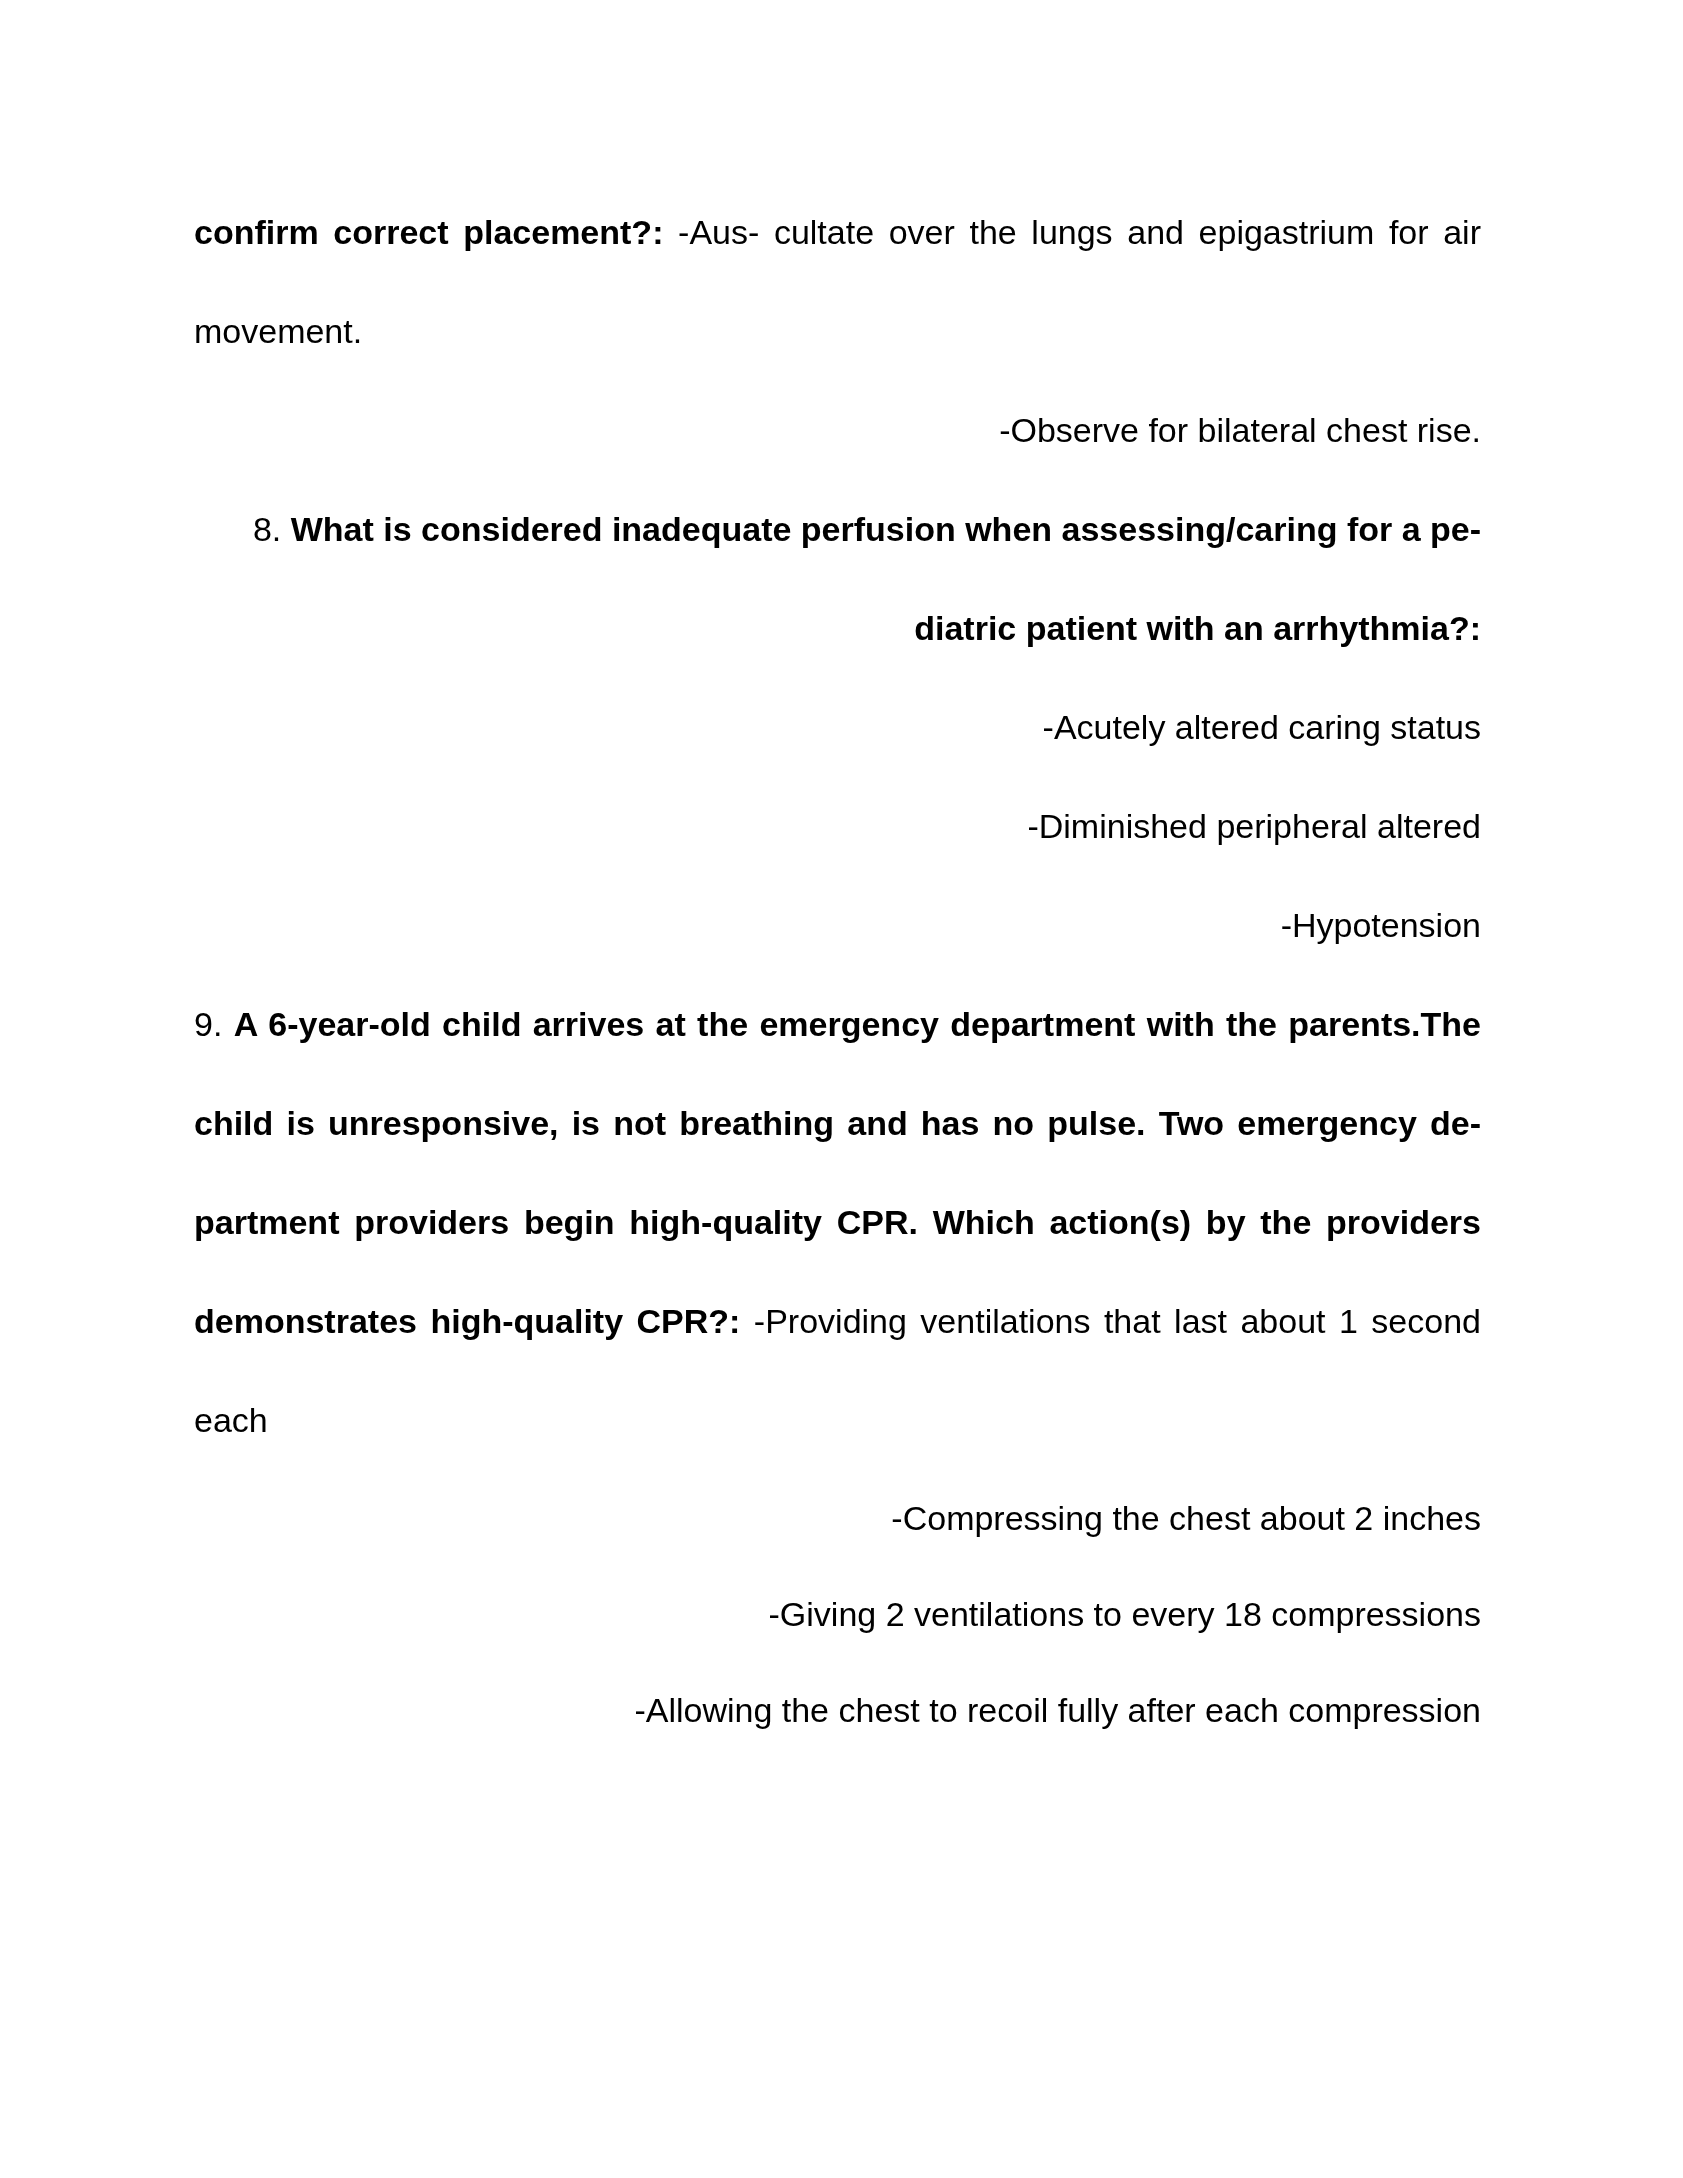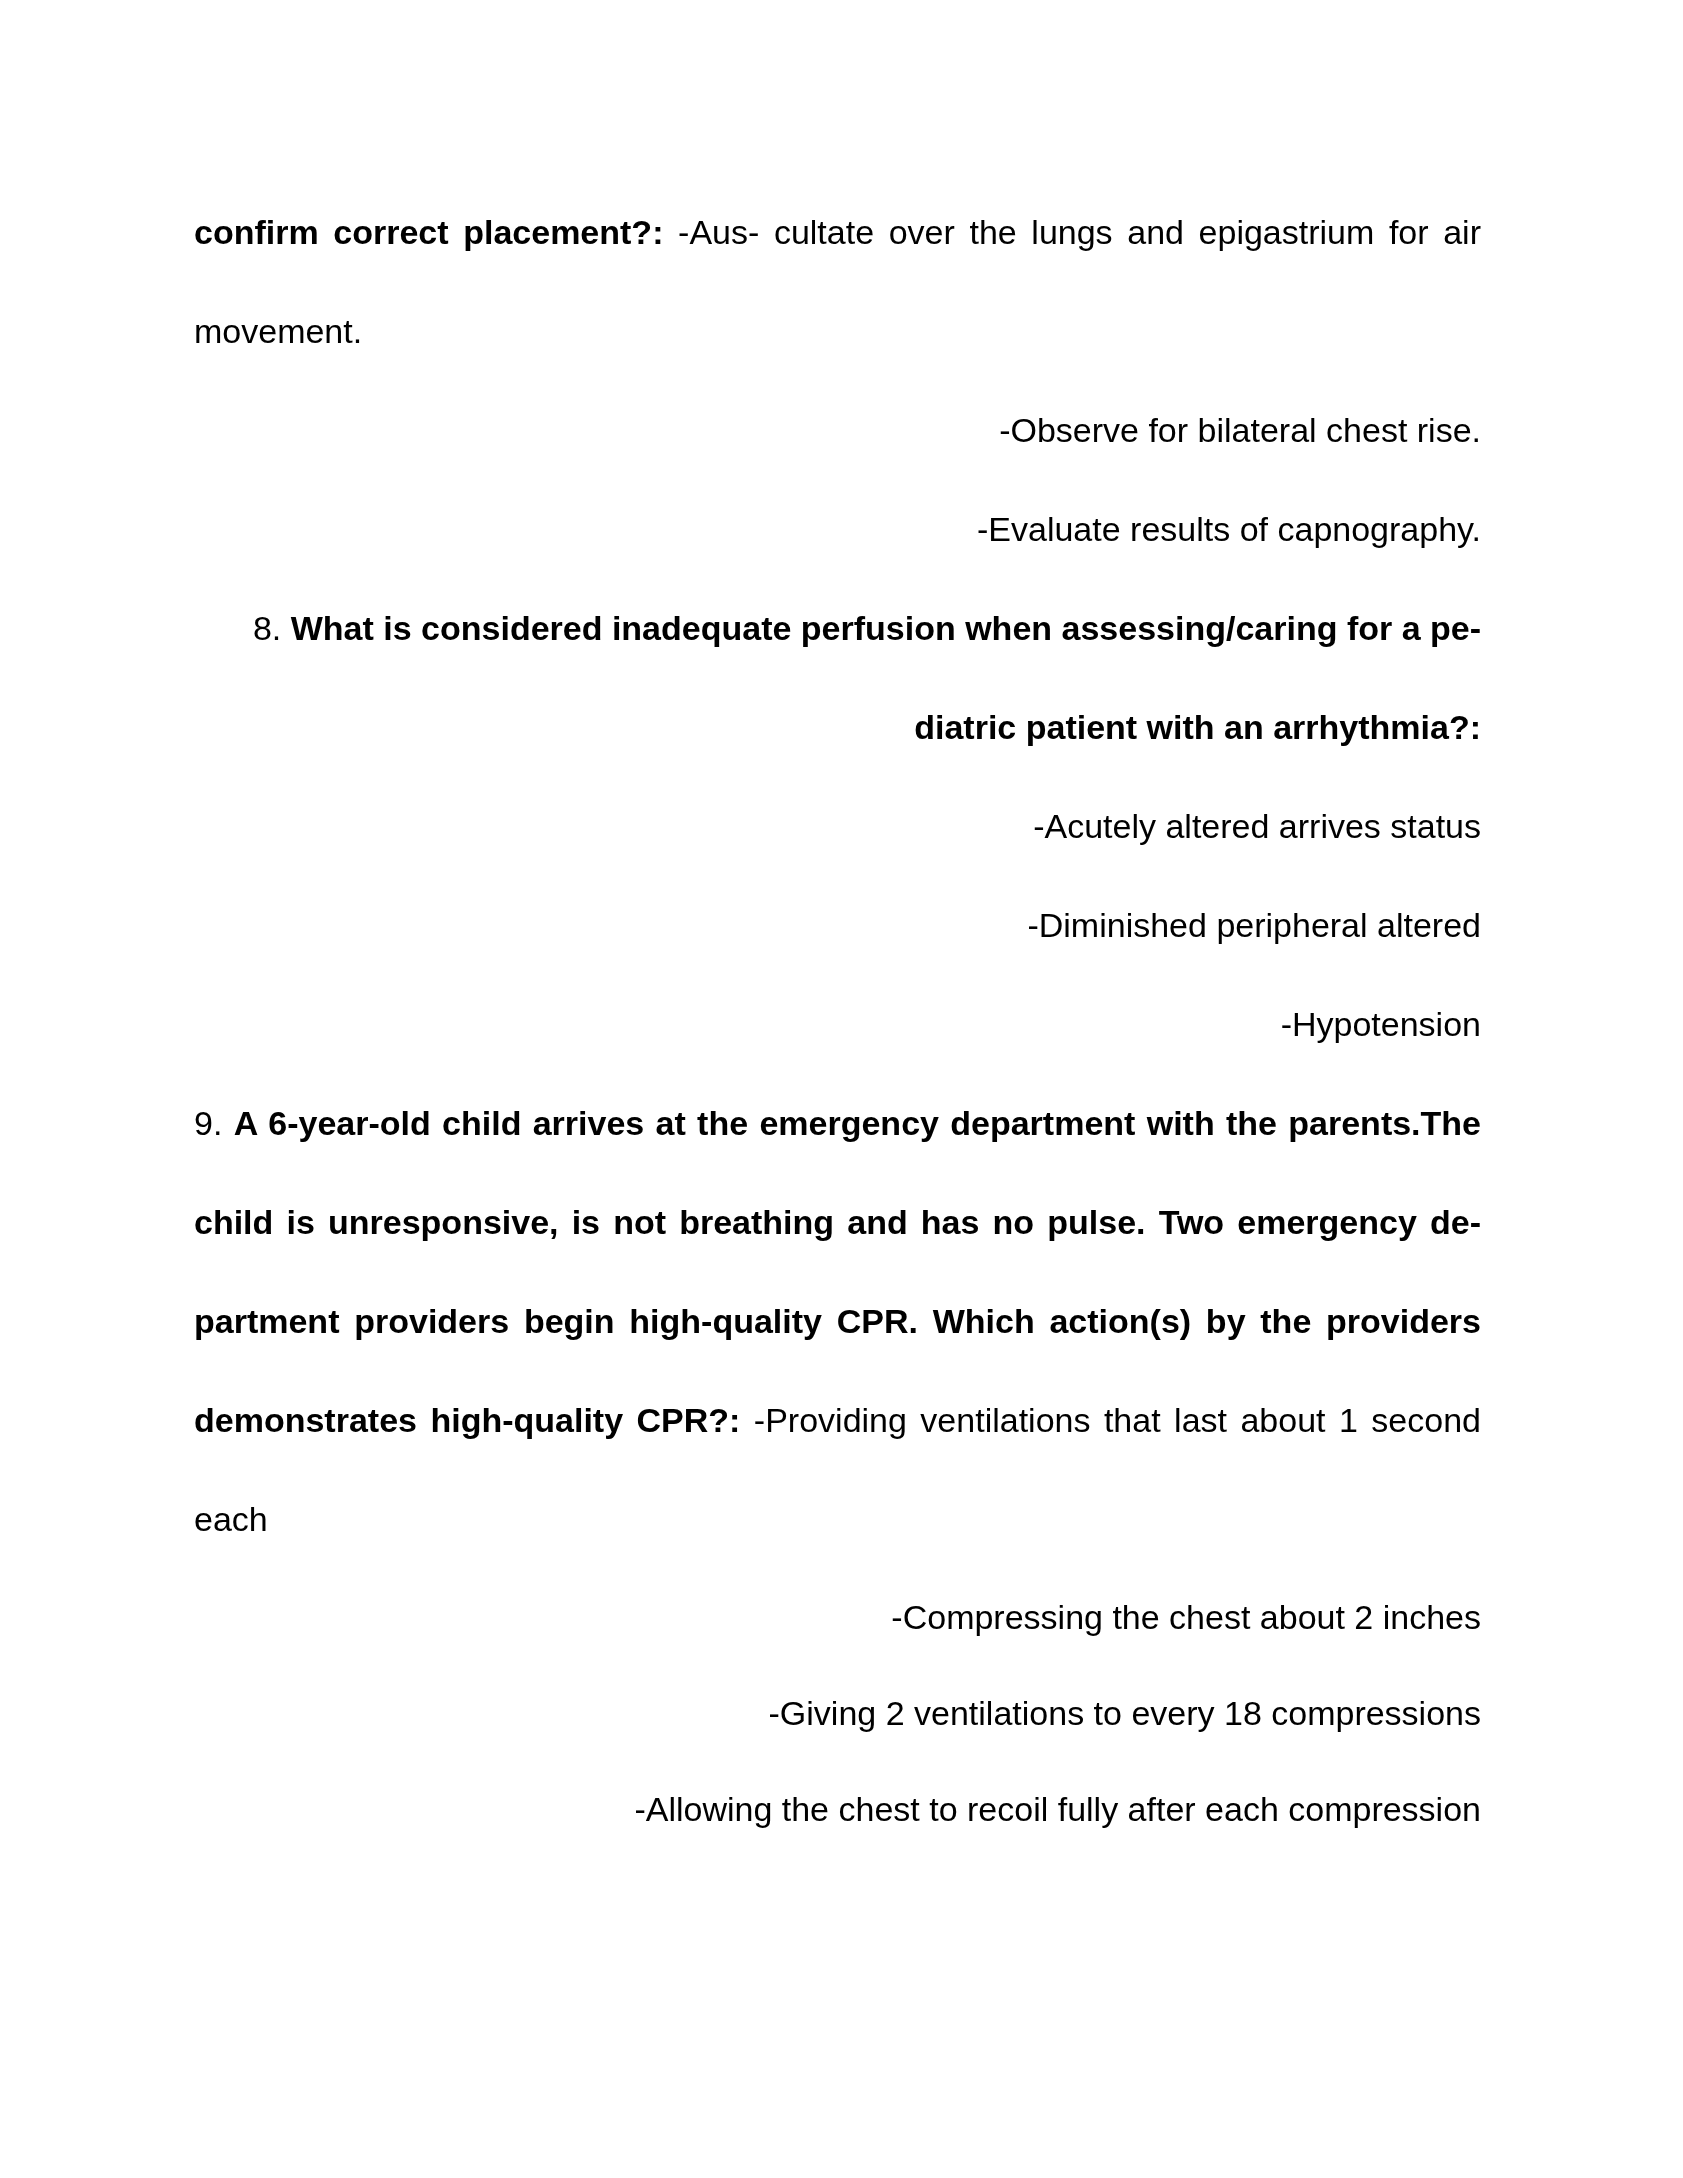--- a/index.html
+++ b/index.html
@@ -49,25 +49,24 @@
 </head>
 <body>
 
 <div class="page">
   <div class="doc-body">
 
     <p class="para justified"><span class="b">confirm correct placement?:</span><span> -Aus- cultate over the lungs and epigastrium for air movement.</span></p>
 
     <p class="para flow">-Observe for bilateral chest rise.</p>
 
-    <p class="para flow">-Evaluate results of capnography.</p>
 
     <p class="para flow"><span>8. </span><span class="b">What is considered inadequate perfusion when assessing/caring for a pe- diatric patient with an arrhythmia?:</span></p>
 
-    <p class="para flow">-Acutely altered arrives status</p>
+    <p class="para flow">-Acutely altered caring status</p>
 
     <p class="para flow">-Diminished peripheral altered</p>
 
     <p class="para flow">-Hypotension</p>
 
     <p class="para justified"><span>9. </span><span class="b">A 6-year-old child arrives at the emergency department with the parents.The child is unresponsive, is not breathing and has no pulse. Two emergency de- partment providers begin high-quality CPR. Which action(s) by the providers demonstrates high-quality CPR?:</span><span> -Providing ventilations that last about 1 second each</span></p>
 
     <p class="para flow answer-tight">-Compressing the chest about 2 inches</p>
 
     <p class="para flow answer-tight">-Giving 2 ventilations to every 18 compressions</p>

